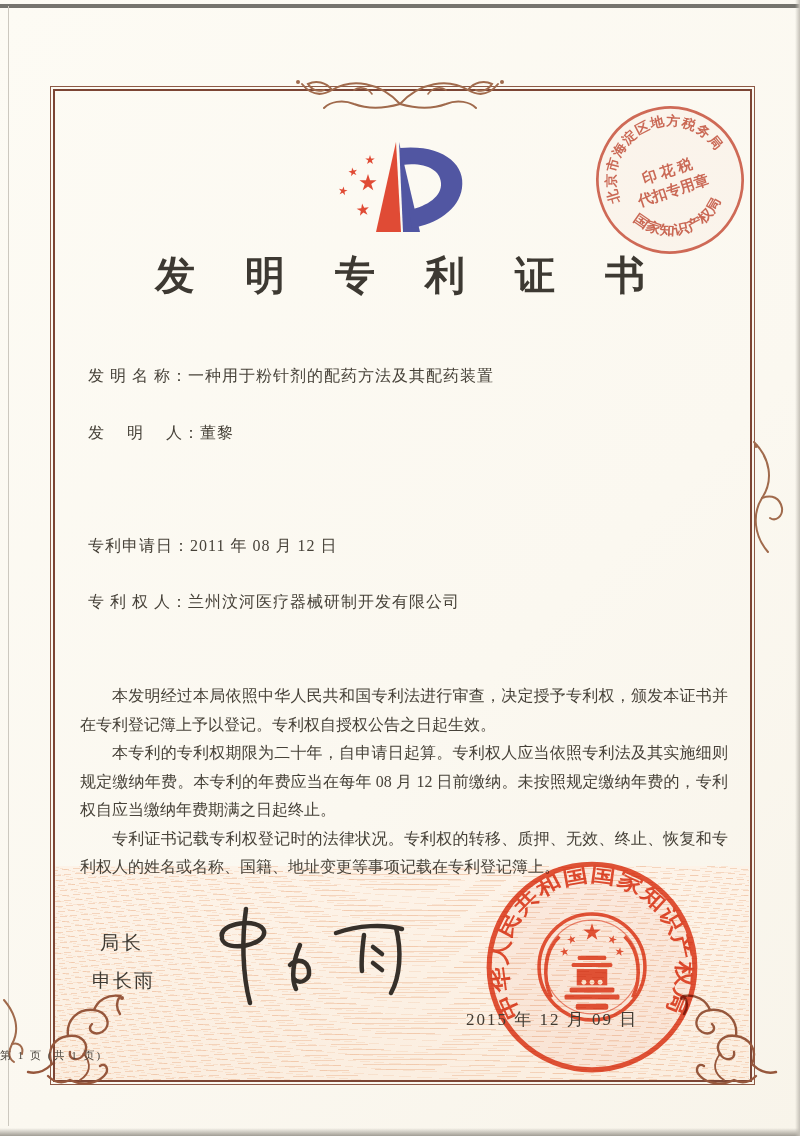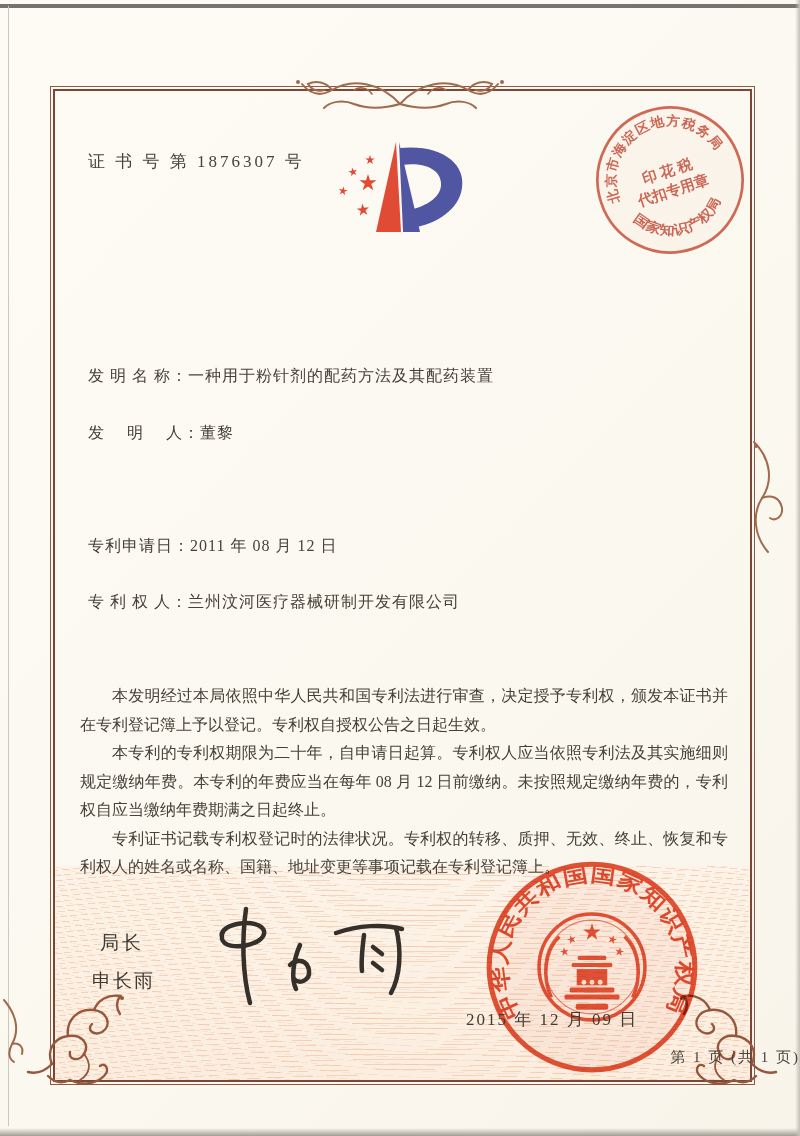--- a/index.html
+++ b/index.html
@@ -37,21 +37,21 @@
   .paras p{margin:0;text-indent:2em;}
 
   .sig-title{position:absolute;left:100px;top:930px;font-size:19px;letter-spacing:3px;color:#3c3831;}
   .sig-name{position:absolute;left:92px;top:968px;font-size:19px;letter-spacing:2px;color:#3c3831;}
   .signature-svg{position:absolute;left:190px;top:893px;}
 
   .stamp-tax{position:absolute;left:586px;top:96px;transform:rotate(-18deg);opacity:.9;mix-blend-mode:multiply;}
   .seal-main{position:absolute;left:480px;top:853px;mix-blend-mode:multiply;}
   .seal-date{position:absolute;left:466px;top:1008px;font-size:17px;letter-spacing:2px;color:#413b32;z-index:5;}
 
-  .footer{position:absolute;left:0;right:0;top:1048px;text-align:right;font-size:15px;letter-spacing:2px;color:#4a453d;}
+  .footer{position:absolute;left:0;right:0;top:1048px;text-align:left;font-size:11px;letter-spacing:2px;color:#4a453d;}
 
   .fl{position:absolute;}
   .fl-top{left:278px;top:46px;}
   .fl-bl{left:26px;top:980px;}
   .fl-br{left:666px;top:980px;transform:scaleX(-1);}
   .fl-right{left:744px;top:436px;}
   .fl-leftlow{left:0;top:996px;}
   .logo{position:absolute;left:320px;top:138px;}
 </style>
 </head>
@@ -108,21 +108,20 @@
       <circle cx="12" cy="10" r="2" fill="#a06a4c" stroke="none"></circle>
     </g>
   </svg>
   <svg class="fl fl-leftlow" width="26" height="70" viewBox="0 0 26 70">
     <g stroke="#a06a4c" fill="none" stroke-width="2" stroke-linecap="round">
       <path d="M 4 4 C 16 18 20 34 12 48 C 8 56 8 62 14 66"></path>
       <path d="M 12 48 C 18 46 24 50 22 58"></path>
     </g>
   </svg>
 
-  <div class="cert-no">证 书 号 第 1876307 号</div>
 
   <svg class="logo" width="165" height="115" viewBox="0 0 165 115">
     <path d="M 76 4 L 81 94 L 56 94 Z" fill="#e04b35"></path>
     <path d="M 79 4 L 100 94 L 83 94 Z" fill="#5156a2"></path>
     <path d="M 80 10 C 122 6 146 26 142 50 C 139 72 116 86 92 90 L 89 72 C 108 68 122 58 121 45 C 120 31 104 24 82 27 Z" fill="#5156a2"></path>
     <use href="#st" transform="translate(50,22) scale(5)" fill="#e04b35"></use>
     <use href="#st" transform="translate(33,34) scale(4.6) rotate(-12)" fill="#e04b35"></use>
     <use href="#st" transform="translate(48,45) scale(9)" fill="#e04b35"></use>
     <use href="#st" transform="translate(23,53) scale(4.6) rotate(10)" fill="#e04b35"></use>
     <use href="#st" transform="translate(43,72) scale(6.5) rotate(-8)" fill="#e04b35"></use>
@@ -137,20 +136,21 @@
     <text font-size="12.5" fill="#c85a47" font-weight="600" letter-spacing="1">
       <textPath href="#taxTop" startOffset="4" textLength="156" lengthAdjust="spacingAndGlyphs">北京市海淀区地方税务局</textPath>
     </text>
     <text font-size="12.5" fill="#c85a47" font-weight="600">
       <textPath href="#taxBot" startOffset="4" textLength="100" lengthAdjust="spacingAndGlyphs">国家知识产权局</textPath>
     </text>
     <text x="80" y="76" text-anchor="middle" font-size="14" fill="#c85a47" font-weight="600">印 花 税</text>
     <text x="80" y="95" text-anchor="middle" font-size="14" fill="#c85a47" font-weight="600">代扣专用章</text>
   </svg>
 
+  <div class="title">发 明 专 利 证 书</div>
 
   <div class="field f0"><span>发 明 名 称：</span><span>一种用于粉针剂的配药方法及其配药装置</span></div>
   <div class="field f1"><span>发　 明　 人：</span><span>董黎</span></div>
   <div class="field f3"><span>专利申请日：</span><span>2011 年 08 月 12 日</span></div>
   <div class="field f4"><span>专 利 权 人：</span><span>兰州汶河医疗器械研制开发有限公司</span></div>
 
   <div class="paras">
     <p>本发明经过本局依照中华人民共和国专利法进行审查，决定授予专利权，颁发本证书并在专利登记簿上予以登记。专利权自授权公告之日起生效。</p>
     <p>本专利的专利权期限为二十年，自申请日起算。专利权人应当依照专利法及其实施细则规定缴纳年费。本专利的年费应当在每年 08 月 12 日前缴纳。未按照规定缴纳年费的，专利权自应当缴纳年费期满之日起终止。</p>
     <p>专利证书记载专利权登记时的法律状况。专利权的转移、质押、无效、终止、恢复和专利权人的姓名或名称、国籍、地址变更等事项记载在专利登记簿上。</p>

